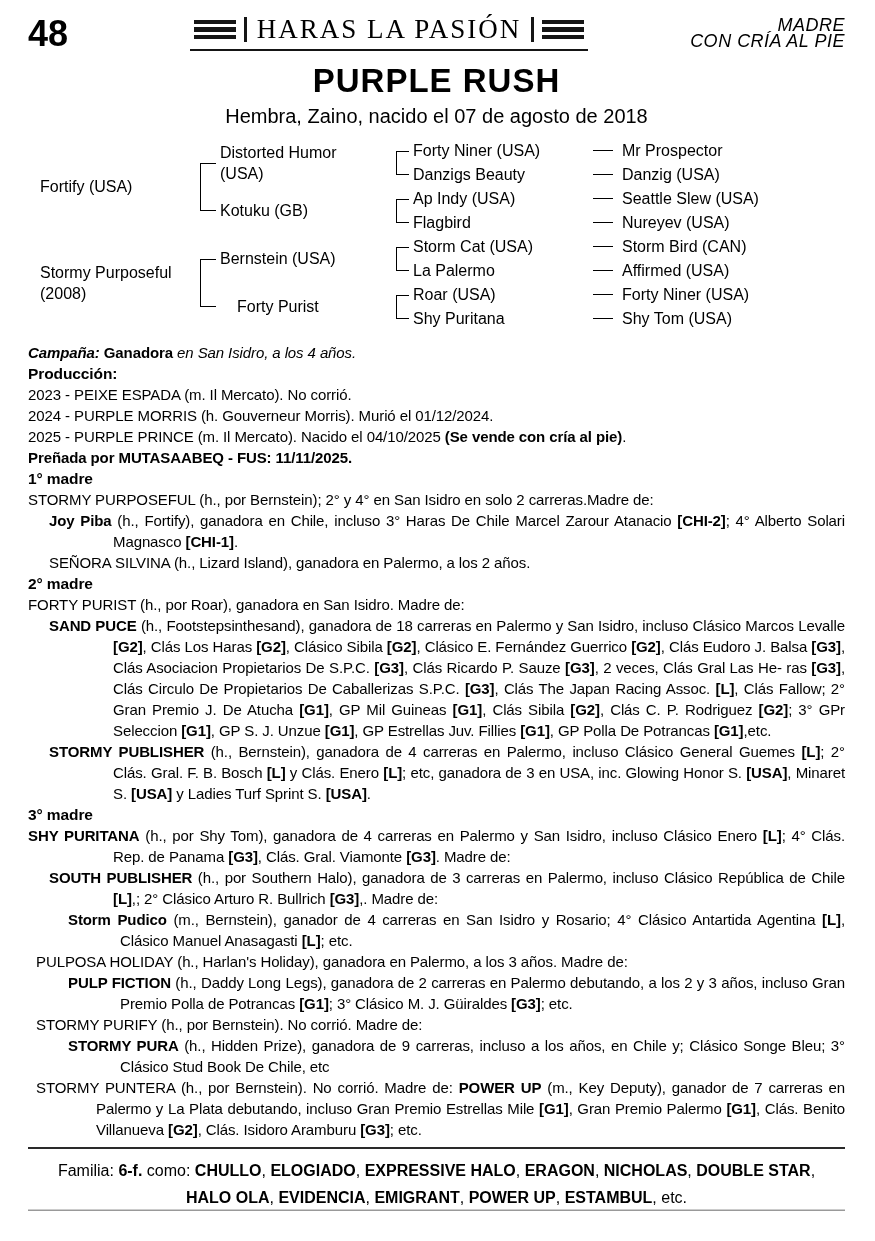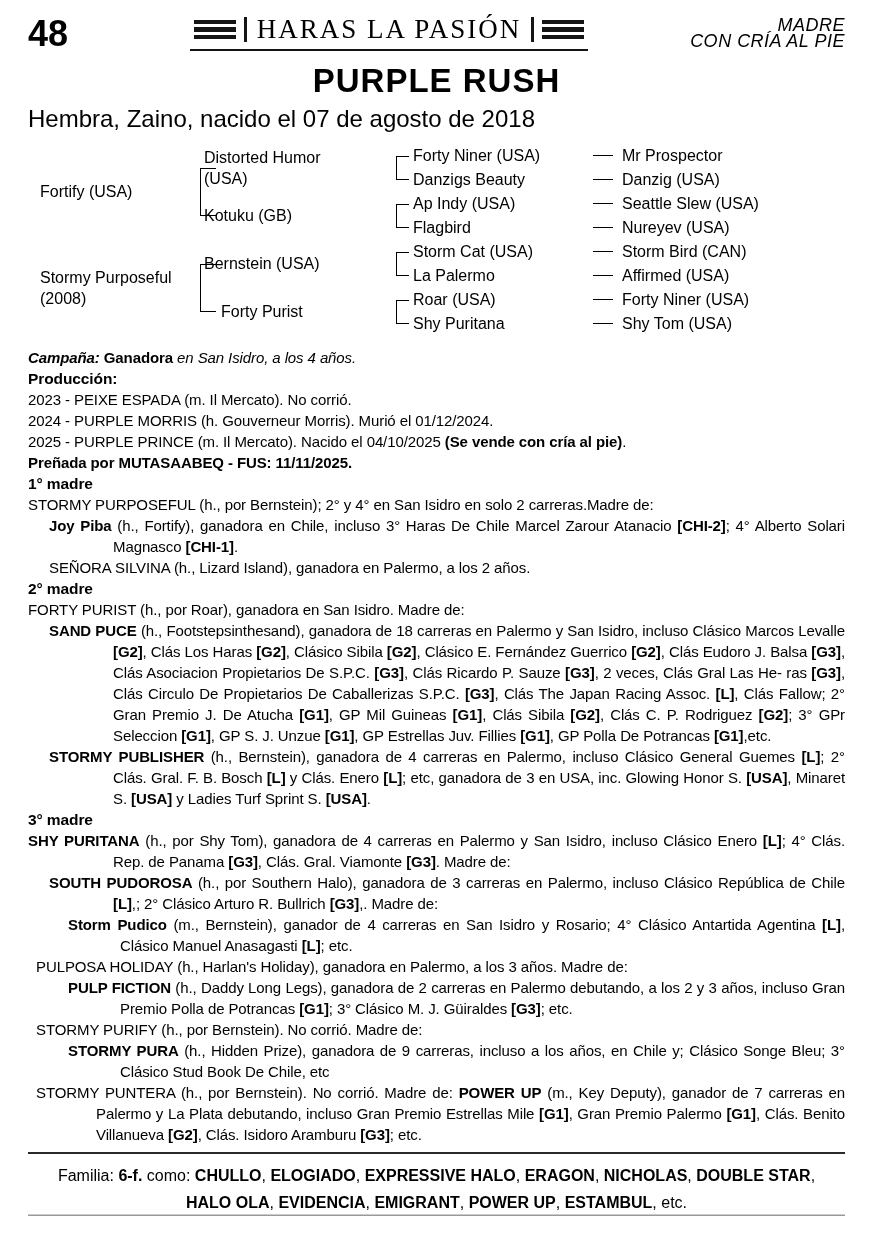--- a/index.html
+++ b/index.html
@@ -19,28 +19,28 @@
   .bars { display:flex; flex-direction:column; gap:3px; }
   .bar { width:42px; height:4.5px; background:#151515; }
   .vline { width:3px; height:25px; background:#151515; margin:0 8px; }
   .logo-text { font-family:"Liberation Serif", serif; font-size:27px; letter-spacing:2px;
                line-height:1; padding:0 2px; white-space:nowrap; }
   .corner-note { text-align:right; font-style:italic; font-size:18px; line-height:16px;
                  padding-top:3px; letter-spacing:.5px; white-space:nowrap; }
 
   
   .horse-name { text-align:center; font-size:33px; font-weight:bold; letter-spacing:1px; margin-top:8px; }
-  .horse-desc { text-align:left; font-size:24px; margin-top:5px; }
+  .horse-desc { text-align:center; font-size:20px; margin-top:5px; }
 
   
   .pedigree { position:relative; height:194px; margin-top:11px; font-size:16px; line-height:21px; }
   .pcell { position:absolute; display:flex; flex-direction:column; justify-content:center; }
   .g1a { left:12px;  top:0;     height:96px; width:158px; }
   .g1b { left:12px;  top:96px;  height:96px; width:158px; }
-  .g2 { left:176px; width:152px; height:48px; }
+  .g2 { left:192px; width:152px; height:48px; }
   .g2.r0 { top:0; } .g2.r1 { top:48px; } .g2.r2 { top:96px; } .g2.r3 { top:144px;margin-left:17px; }
   .g3, .g4row { height:24px; justify-content:center; }
   .g3 { left:385px; width:170px; }
   .g4row { left:565px; width:250px; flex-direction:row; align-items:center; justify-content:flex-start; }
   .r0t{top:0}.r1t{top:24px}.r2t{top:48px}.r3t{top:72px}.r4t{top:96px}.r5t{top:120px}.r6t{top:144px}.r7t{top:168px}
   .bracket { position:absolute; border-left:1.5px solid #000; border-top:1.5px solid #000;
              border-bottom:1.5px solid #000; }
   .bk-big { left:172px; width:16px; height:48px; }
   .bk-big.b1 { top:24px; } .bk-big.b2 { top:120px; }
   .bk-sm { left:368px; width:13px; height:24px; }
@@ -173,21 +173,21 @@
     <p class="para lvl1"><span class="b">Joy Piba</span><span> (h., Fortify), ganadora en Chile, incluso 3° Haras De Chile Marcel Zarour Atanacio </span><span class="b">[CHI-2]</span><span>; 4° Alberto Solari Magnasco </span><span class="b">[CHI-1]</span><span>.</span></p>
     <p class="para lvl1"><span>SEÑORA SILVINA (h., Lizard Island), ganadora en Palermo, a los 2 años.</span></p>
 
     <div class="heading">2° madre</div>
     <p class="para lvl0"><span>FORTY PURIST (h., por Roar), ganadora en San Isidro. Madre de:</span></p>
     <p class="para lvl1"><span class="b">SAND PUCE</span><span> (h., Footstepsinthesand), ganadora de 18 carreras en Palermo y San Isidro, incluso Clásico Marcos Levalle </span><span class="b">[G2]</span><span>, Clás Los Haras </span><span class="b">[G2]</span><span>, Clásico Sibila </span><span class="b">[G2]</span><span>, Clásico E. Fernández Guerrico </span><span class="b">[G2]</span><span>, Clás Eudoro J. Balsa </span><span class="b">[G3]</span><span>, Clás Asociacion Propietarios De S.P.C. </span><span class="b">[G3]</span><span>, Clás Ricardo P. Sauze </span><span class="b">[G3]</span><span>, 2 veces, Clás Gral Las He- ras </span><span class="b">[G3]</span><span>, Clás Circulo De Propietarios De Caballerizas S.P.C. </span><span class="b">[G3]</span><span>, Clás The Japan Racing Assoc. </span><span class="b">[L]</span><span>, Clás Fallow; 2° Gran Premio J. De Atucha </span><span class="b">[G1]</span><span>, GP Mil Guineas </span><span class="b">[G1]</span><span>, Clás Sibila </span><span class="b">[G2]</span><span>, Clás C. P. Rodriguez </span><span class="b">[G2]</span><span>; 3° GPr Seleccion </span><span class="b">[G1]</span><span>, GP S. J. Unzue </span><span class="b">[G1]</span><span>, GP Estrellas Juv. Fillies </span><span class="b">[G1]</span><span>, GP Polla De Potrancas </span><span class="b">[G1]</span><span>,etc.</span></p>
     <p class="para lvl1"><span class="b">STORMY PUBLISHER</span><span> (h., Bernstein), ganadora de 4 carreras en Palermo, incluso Clásico General Guemes </span><span class="b">[L]</span><span>; 2° Clás. Gral. F. B. Bosch </span><span class="b">[L]</span><span> y Clás. Enero </span><span class="b">[L]</span><span>; etc, ganadora de 3 en USA, inc. Glowing Honor S. </span><span class="b">[USA]</span><span>, Minaret S. </span><span class="b">[USA]</span><span> y Ladies Turf Sprint S. </span><span class="b">[USA]</span><span>.</span></p>
 
     <div class="heading">3° madre</div>
     <p class="para lvl0"><span class="b">SHY PURITANA</span><span> (h., por Shy Tom), ganadora de 4 carreras en Palermo y San Isidro, incluso Clásico Enero </span><span class="b">[L]</span><span>; 4° Clás. Rep. de Panama </span><span class="b">[G3]</span><span>, Clás. Gral. Viamonte </span><span class="b">[G3]</span><span>. Madre de:</span></p>
-    <p class="para lvl1"><span class="b">SOUTH PUDOROSA</span><span> (h., por Southern Halo), ganadora de 3 carreras en Palermo, incluso Clásico República de Chile </span><span class="b">[L]</span><span>,; 2° Clásico Arturo R. Bullrich </span><span class="b">[G3]</span><span>,. Madre de:</span></p>
+    <p class="para lvl1"><span class="b">SOUTH PUBLISHER</span><span> (h., por Southern Halo), ganadora de 3 carreras en Palermo, incluso Clásico República de Chile </span><span class="b">[L]</span><span>,; 2° Clásico Arturo R. Bullrich </span><span class="b">[G3]</span><span>,. Madre de:</span></p>
     <p class="para lvl2"><span class="b">Storm Pudico</span><span> (m., Bernstein), ganador de 4 carreras en San Isidro y Rosario; 4° Clásico Antartida Agentina </span><span class="b">[L]</span><span>, Clásico Manuel Anasagasti </span><span class="b">[L]</span><span>; etc.</span></p>
     <p class="para lvlA"><span>PULPOSA HOLIDAY (h., Harlan's Holiday), ganadora en Palermo, a los 3 años. Madre de:</span></p>
     <p class="para lvl2"><span class="b">PULP FICTION</span><span> (h., Daddy Long Legs), ganadora de 2 carreras en Palermo debutando, a los 2 y 3 años, incluso Gran Premio Polla de Potrancas </span><span class="b">[G1]</span><span>; 3° Clásico M. J. Güiraldes </span><span class="b">[G3]</span><span>; etc.</span></p>
     <p class="para lvlA"><span>STORMY PURIFY (h., por Bernstein). No corrió. Madre de:</span></p>
     <p class="para lvl2"><span class="b">STORMY PURA</span><span> (h., Hidden Prize), ganadora de 9 carreras, incluso a los años, en Chile y; Clásico Songe Bleu; 3° Clásico Stud Book De Chile, etc</span></p>
     <p class="para lvlA"><span>STORMY PUNTERA (h., por Bernstein). No corrió. Madre de: </span><span class="b">POWER UP</span><span> (m., Key Deputy), ganador de 7 carreras en Palermo y La Plata debutando, incluso Gran Premio Estrellas Mile </span><span class="b">[G1]</span><span>, Gran Premio Palermo </span><span class="b">[G1]</span><span>, Clás. Benito Villanueva </span><span class="b">[G2]</span><span>, Clás. Isidoro Aramburu </span><span class="b">[G3]</span><span>; etc.</span></p>
   </div>
 
   <div class="family-block">
     <div class="family-line"><span>Familia: </span><span class="b">6-f.</span><span> como: </span><span class="b">CHULLO</span><span>, </span><span class="b">ELOGIADO</span><span>, </span><span class="b">EXPRESSIVE HALO</span><span>, </span><span class="b">ERAGON</span><span>, </span><span class="b">NICHOLAS</span><span>, </span><span class="b">DOUBLE STAR</span><span>, </span><span class="b">HALO OLA</span><span>, </span><span class="b">EVIDENCIA</span><span>, </span><span class="b">EMIGRANT</span><span>, </span><span class="b">POWER UP</span><span>, </span><span class="b">ESTAMBUL</span><span>, etc.</span></div>

